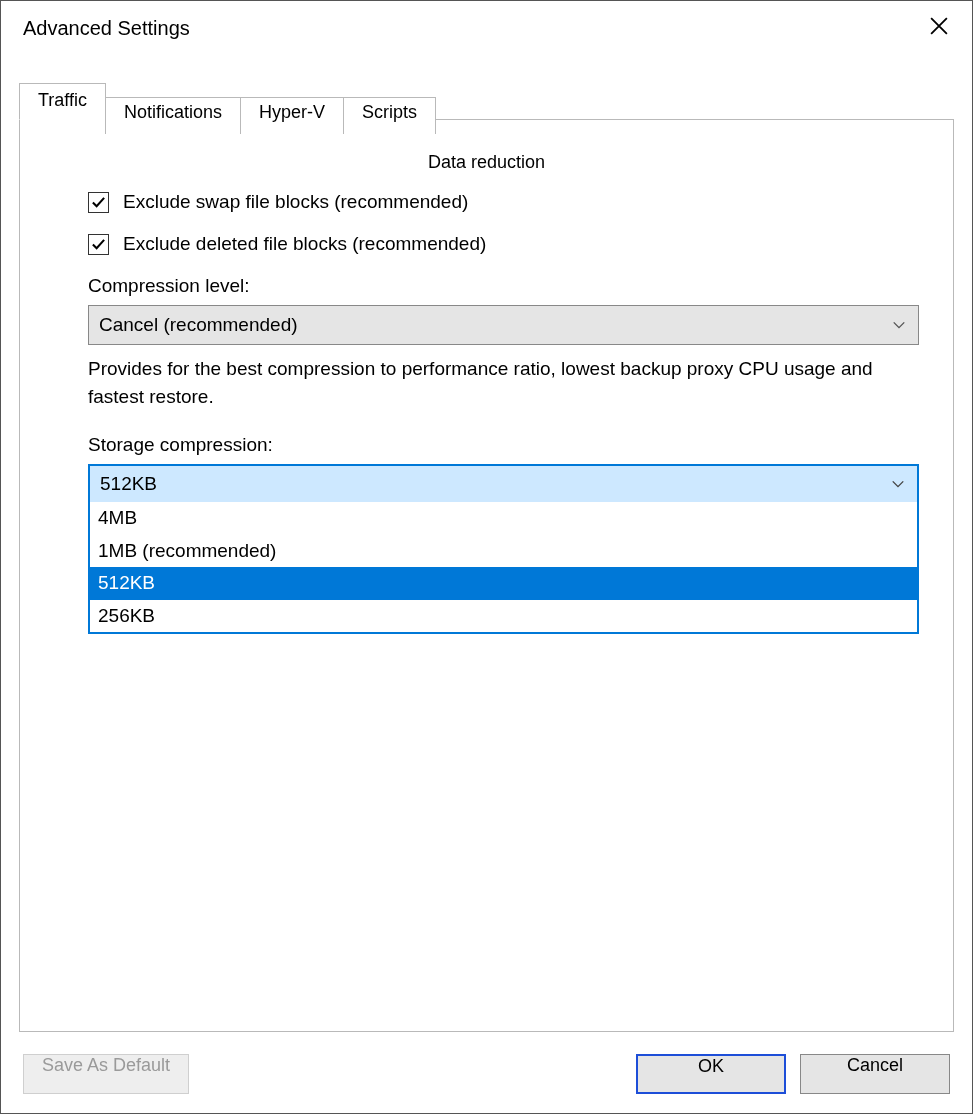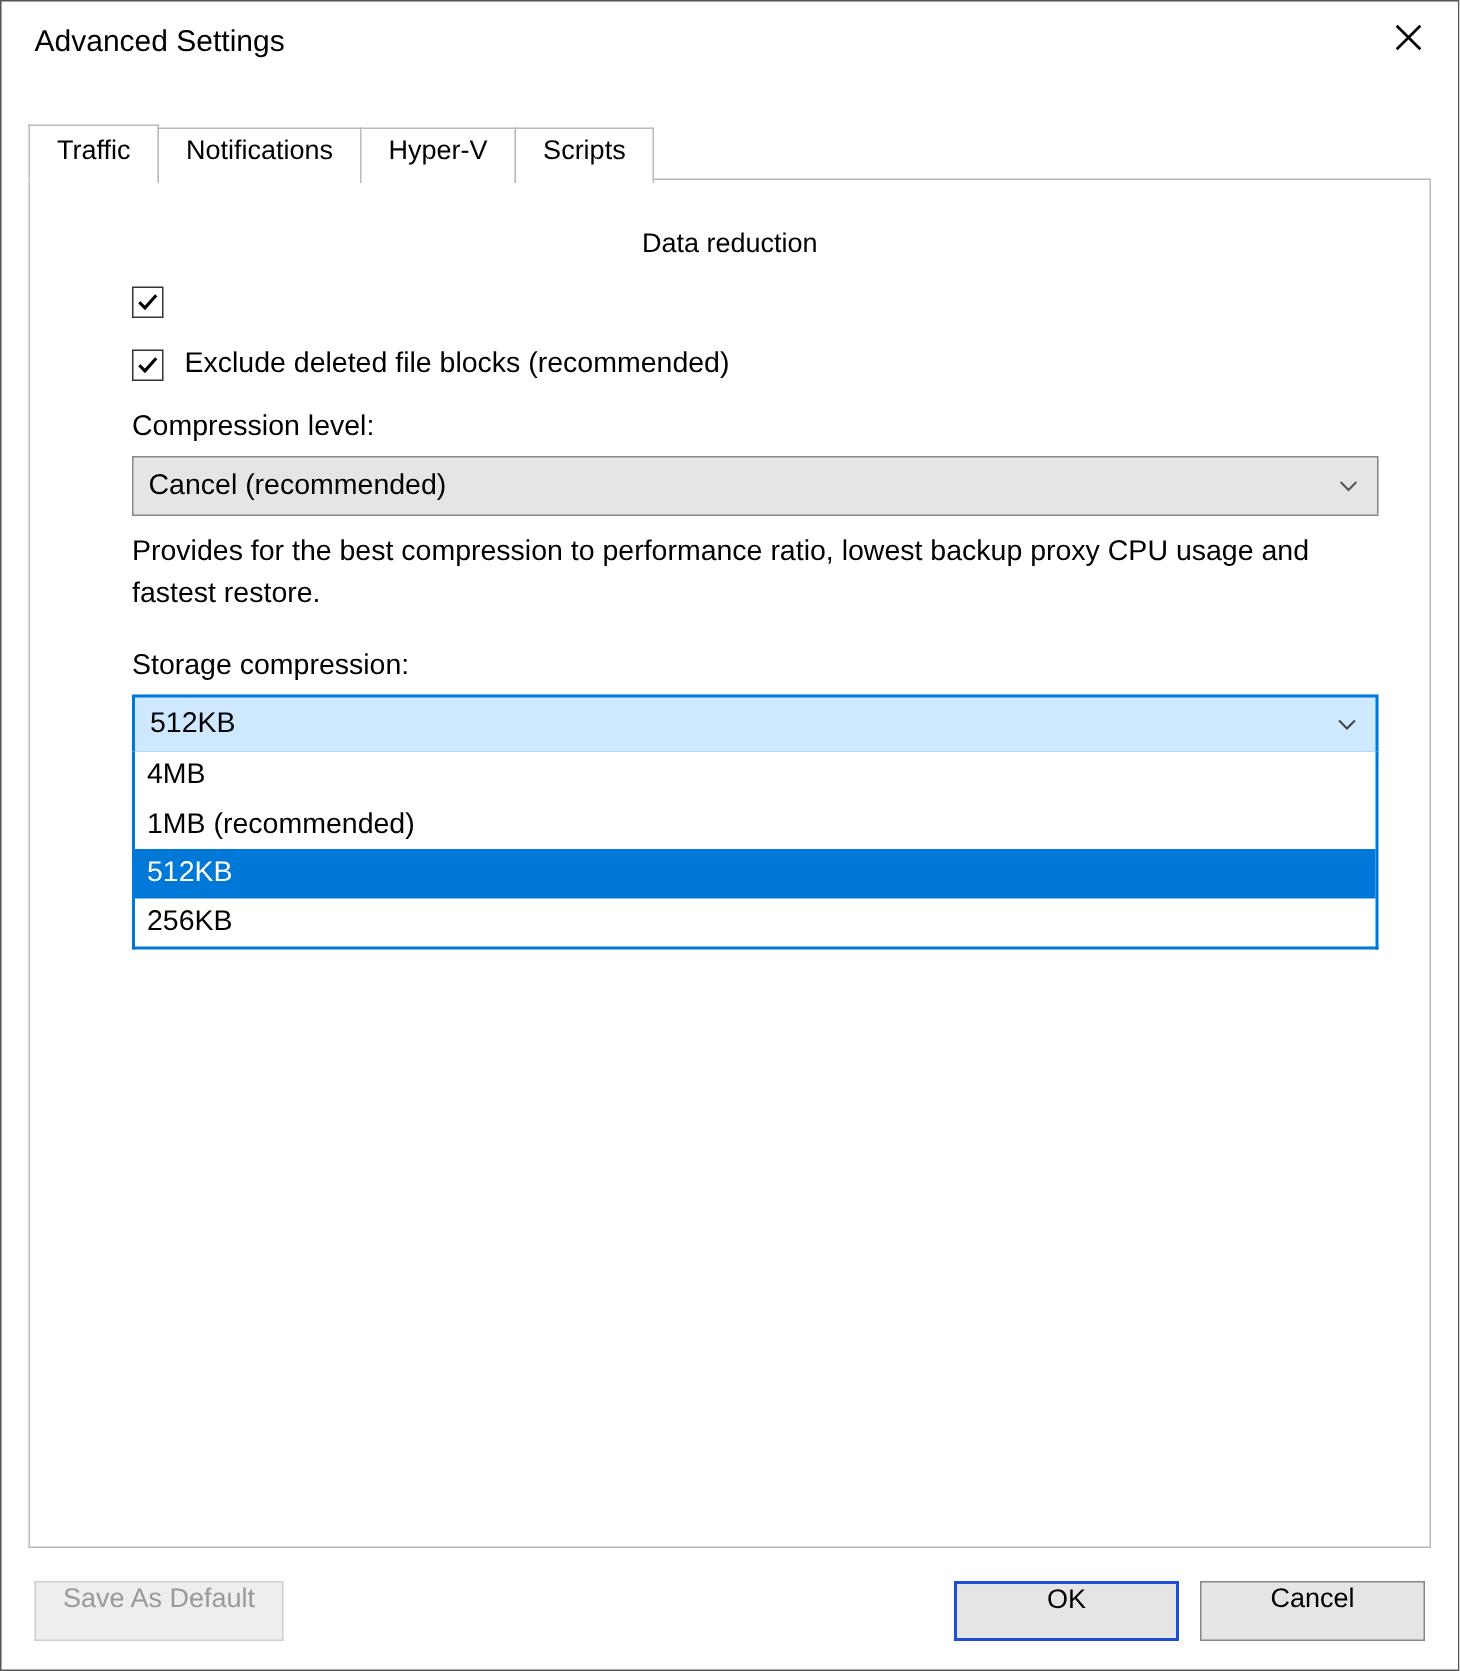--- a/index.html
+++ b/index.html
@@ -65,21 +65,21 @@
     color: #000;
   }
   .tab.active {
     background: #fff;
     border-bottom: 1px solid #fff;
     position: relative;
     top: 0px;
   }
   .tab.inactive {
     position: relative;
-    top: 2px;
+    top: 14px;
     padding-top: 4px;
     padding-bottom: 6px;
   }
   .tab-panel {
     flex: 1;
     border: 1px solid #b9b9b9;
     background: #fff;
     padding: 32px 32px 10px 32px;
     position: relative;
     min-height: 0;
@@ -238,20 +238,21 @@
       <div class="inner">
 
         <div class="check-row">
           <div class="checkbox">
             <span>
               <svg viewBox="0 0 16 16">
                   <path d="M2 8 L6 12 L14 3" stroke="#000" stroke-width="2.2" fill="none"></path>
                 </svg>
             </span>
           </div>
+          <span class="label-text">Exclude swap file blocks (recommended)</span>
         </div>
 
         <div class="check-row">
           <div class="checkbox">
             <span>
               <svg viewBox="0 0 16 16">
                   <path d="M2 8 L6 12 L14 3" stroke="#000" stroke-width="2.2" fill="none"></path>
                 </svg>
             </span>
           </div>

